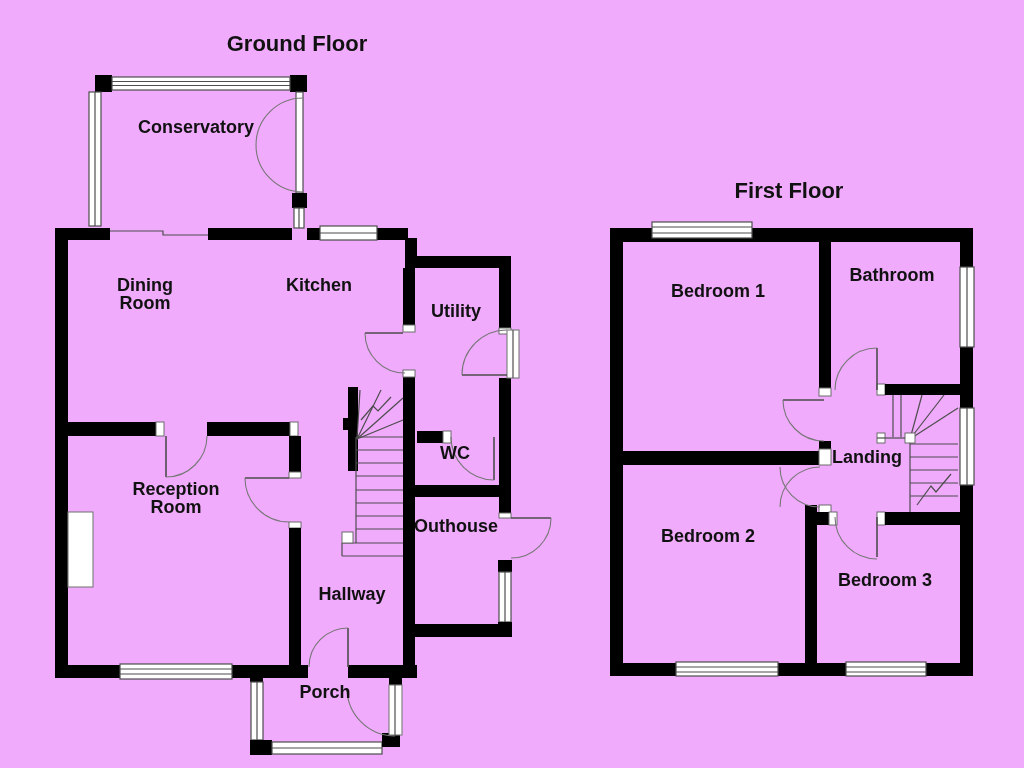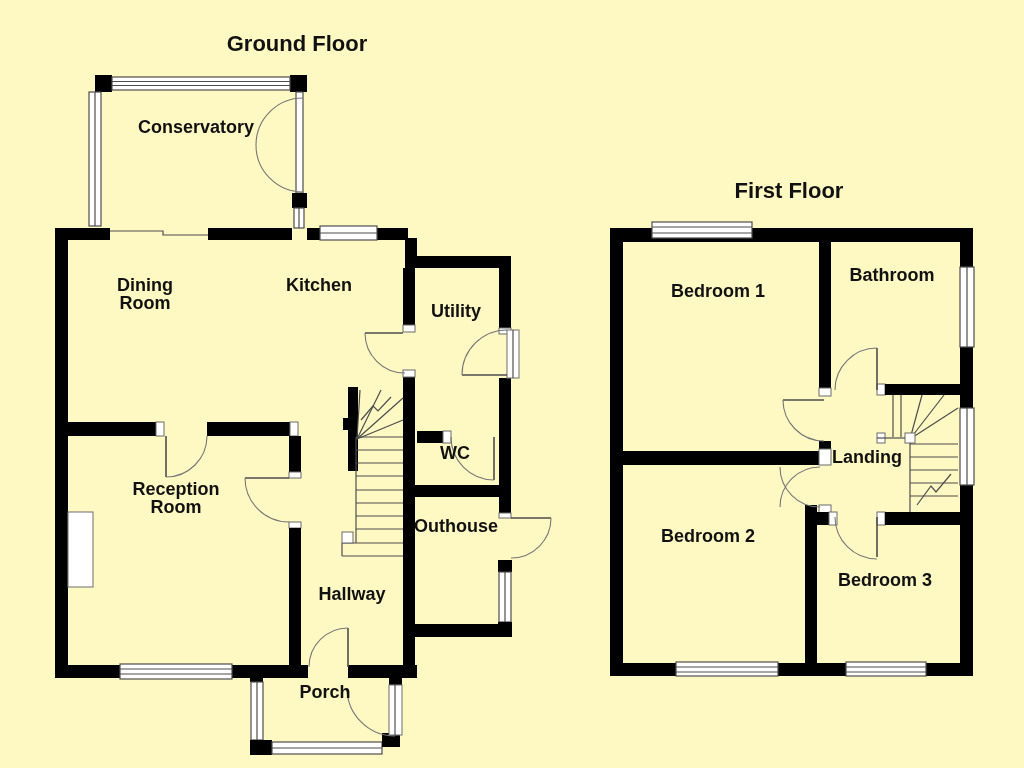--- a/index.html
+++ b/index.html
@@ -1,16 +1,16 @@
 <!DOCTYPE html>
 <html><head>
 <meta charset="utf-8">
 <style>
   html,body{margin:0;padding:0;background:#ffffff;}
-  .plan-wrap{width:1024px;height:768px;position:relative;background:#fef9c3;overflow:hidden;}
+  .plan-wrap{width:1024px;height:768px;position:relative;background:#f0abfc;overflow:hidden;}
   svg{display:block;}
   text{font-family:"Liberation Sans","DejaVu Sans",sans-serif;font-weight:bold;fill:#111111;}
   .floor-title{font-size:22px;}
   .room-label{font-size:18px;}
   .wall{fill:#000000;stroke:none;}
   .jamb{fill:#ffffff;stroke:#6b6b6b;stroke-width:1;}
   .thin{stroke:#4d4d4d;stroke-width:1.2;fill:none;}
   .win{fill:#ffffff;stroke:#4d4d4d;stroke-width:1.2;}
   .swing{stroke:#777777;stroke-width:1.1;fill:none;}
   .leaf{stroke:#4d4d4d;stroke-width:1.6;fill:none;}

